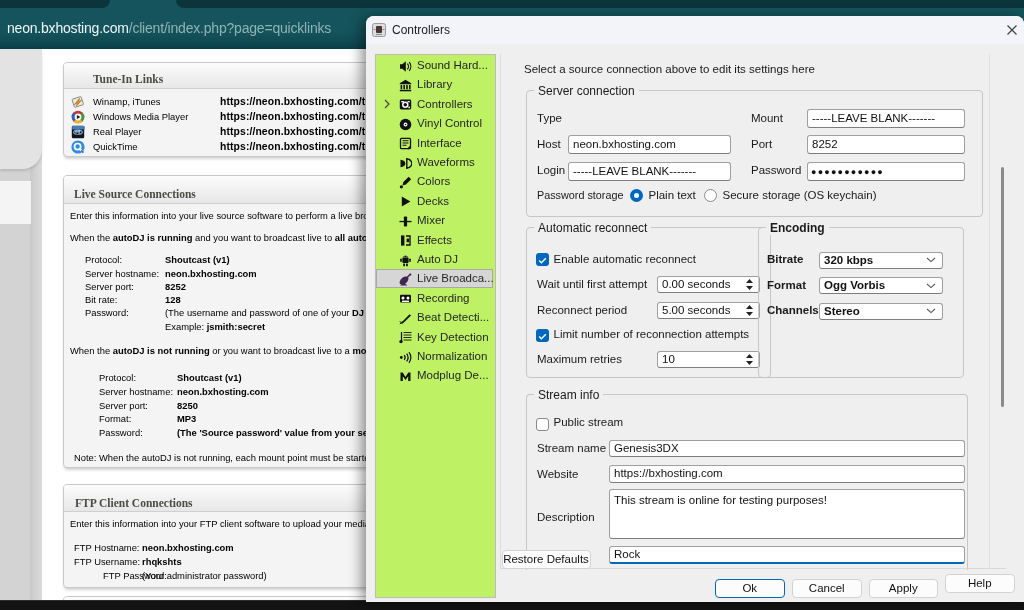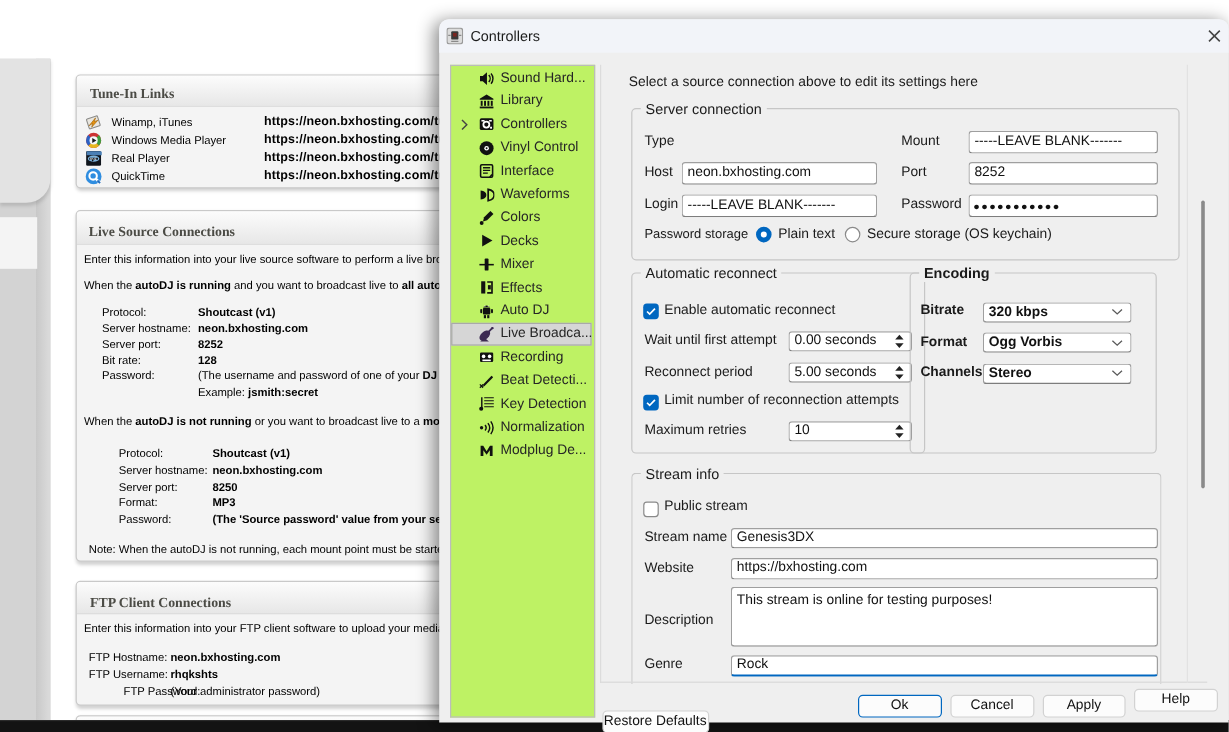--- a/index.html
+++ b/index.html
@@ -56,29 +56,34 @@
   .btn{background:#fcfcfc;border:1px solid #d2d2d2;border-radius:4px;font-size:11.5px;color:#111;text-align:center;height:17px;line-height:17px;white-space:nowrap;}
   .combo .chev{position:absolute;right:6px;top:50%;margin-top:-3px;}
   .spin .arr{position:absolute;right:5px;top:50%;margin-top:-6.5px;}
 
   #blackbar{left:0;top:600px;width:1024px;height:10px;background:#131313;border-top:1px solid #2b2b2b;}
 </style>
 </head>
 <body>
 <div id="screen">
 
+  <div class="abs" id="topbar">
+    <div class="abs tabdark l"></div>
+    <div class="abs tabdark r"></div>
+    <div class="abs" id="url"><b>neon.bxhosting.com</b>/client/index.php?page=quicklinks</div>
+  </div>
 
   <div class="abs" id="page">
     <div class="abs" id="leftcol"></div>
     <div class="abs" id="leftshadow"></div>
     <div class="abs" id="leftpanel"></div>
     <div class="abs" id="leftbox"></div>
     <div class="abs panel" id="p1" style="top:13px;height:93px;">
       <div class="abs phead">
-          <span class="abs ptitle" style="top:10px;">Tune-In Links</span>
+          <span class="abs ptitle" style="top:10px;margin-left:18px;">Tune-In Links</span>
         </div>
       <div class="abs icn" style="left:7px;top:32px;">
         <svg width="14" height="14" viewBox="0 0 14 14">
             <rect x="2" y="2.6" width="9.6" height="8.6" rx="0.8" transform="rotate(-18 7 7)" fill="#e9e6df" stroke="#8a8a88" stroke-width="0.9"></rect>
             <path d="M3.2 9.8 L8.6 3.2 L7.6 6.4 L10.6 5.2 L5.4 11 L6.3 7.8 Z" fill="#e8920f" stroke="#9a6005" stroke-width="0.5"></path>
           </svg>
       </div>
       <div class="abs t10" style="left:29px;top:33px;">Winamp, iTunes</div>
       <div class="abs icn" style="left:7px;top:47px;">
         <svg width="14" height="14" viewBox="0 0 14 14">
@@ -438,21 +443,21 @@
         <div class="abs fld" style="left:82px;top:151px;width:354px;height:14.5px;border-bottom:2px solid #0067c0;">
             <span class="v" style="top:1px;">Rock</span>
           </div>
       </div>
 
       <div class="abs" style="left:134px;top:38px;width:1px;height:515px;background:#dcdcdc;"></div>
       <div class="abs" style="left:134px;top:552px;width:506px;height:1px;background:#d9d9d9;"></div>
       <div class="abs" style="left:623px;top:38px;width:1px;height:515px;background:#e2e2e2;"></div>
       <div class="abs" style="left:635px;top:151px;width:3px;height:240px;background:#8a8a8a;border-radius:2px;"></div>
 
-      <div class="abs btn" style="left:135.5px;top:576px;width:87px;">Restore Defaults</div>
+      <div class="abs btn" style="left:135.5px;top:534px;width:87px;">Restore Defaults</div>
       <div class="abs btn" style="left:349px;top:562.5px;width:67.5px;border-color:#0067c0;">Ok</div>
       <div class="abs btn" style="left:426px;top:562.5px;width:67.5px;">Cancel</div>
       <div class="abs btn" style="left:502.5px;top:562.5px;width:67.5px;">Apply</div>
       <div class="abs btn" style="left:579px;top:558px;width:67.5px;">Help</div>
     </div>
   </div>
 
 </div>
 
 </body></html>

